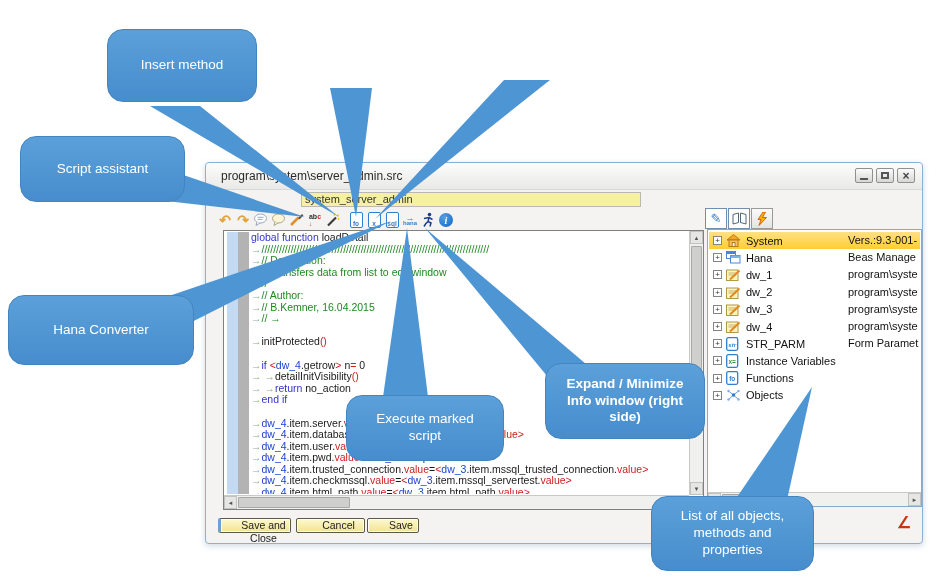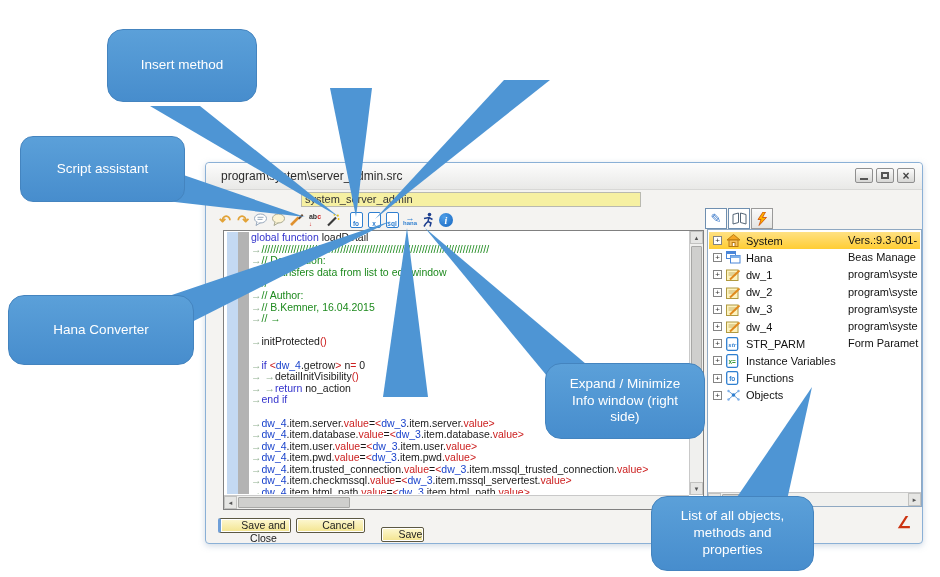--- a/index.html
+++ b/index.html
@@ -357,34 +357,35 @@
         </div>
       <div class="panel-hscroll">
         <span class="sb-arrow" style="left:0;top:0;">◄</span>
         <span class="sb-thumb" style="left:14px;top:1px;width:58px;height:11px;"></span>
         <span class="sb-arrow" style="right:0;top:0;">►</span>
       </div>
     </div>
 
     <button class="fbtn" style="left:12px;width:73px;border-left:3px solid #6f9fd8;">Save and Close</button>
     <button class="fbtn" style="left:90px;width:69px;">Cancel</button>
-    <button class="fbtn" style="left:175px;width:43px;margin-top:9px;">Save</button>
+    <button class="fbtn" style="left:161px;width:52px;">Save</button>
 
     <div class="resize-arrow">∠</div>
   </div>
 
   <svg id="tails" viewBox="0 0 940 577">
       <polygon points="150,106 200,106 339,217" fill="#4e95d4"></polygon>
       <polygon points="330,88 372,88 356,217" fill="#4e95d4"></polygon>
       <polygon points="504,80 550,80 375,219" fill="#4e95d4"></polygon>
       <polygon points="140,160 140,198 305,217" fill="#4e95d4"></polygon>
       <polygon points="160,299 170,333 391,221" fill="#4e95d4"></polygon>
       <polygon points="383,397 428,397 407,228" fill="#4e95d4"></polygon>
       <polygon points="552,382 586,364 425,228" fill="#4e95d4"></polygon>
       <polygon points="735,500 787,500 812,387" fill="#4e95d4"></polygon>
     </svg>
 
 <div class="callout" style="left: 95px; top: 29px; width: 150px; height: 73px; margin-left: 12px;">Insert method</div>
-    <div class="callout" style="left: 20px; top: 136px; width: 165px; height: 66px; border-radius: 13px;">Script assistant</div>
+    <div class="callout" style="left: 20px; top: 136px; width: 165px; height: 66px;">Script assistant</div>
     <div class="callout" style="left: 8px; top: 295px; width: 186px; height: 70px;">Hana Converter</div>
-    <div class="callout" style="left: 545px; top: 363px; width: 160px; height: 76px;">Expand / Minimize Info window (right side)</div>
+    <div class="callout" style="left: 346px; top: 395px; width: 158px; height: 66px;">Execute marked script</div>
+    <div class="callout" style="left: 545px; top: 363px; width: 160px; height: 76px; font-weight: bold;">Expand / Minimize Info window (right side)</div>
     <div class="callout" style="left: 651px; top: 496px; width: 163px; height: 75px;">List of all objects, methods and properties</div>
   </div>
 
 </body></html>

